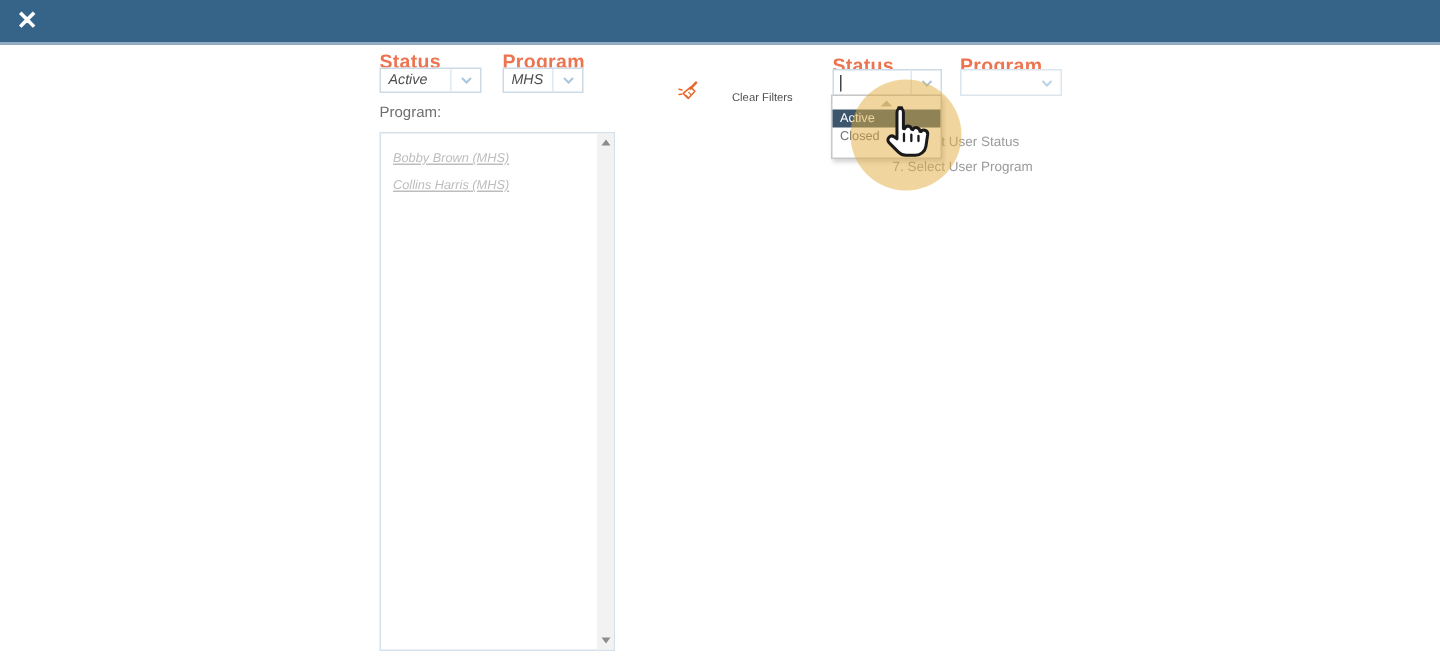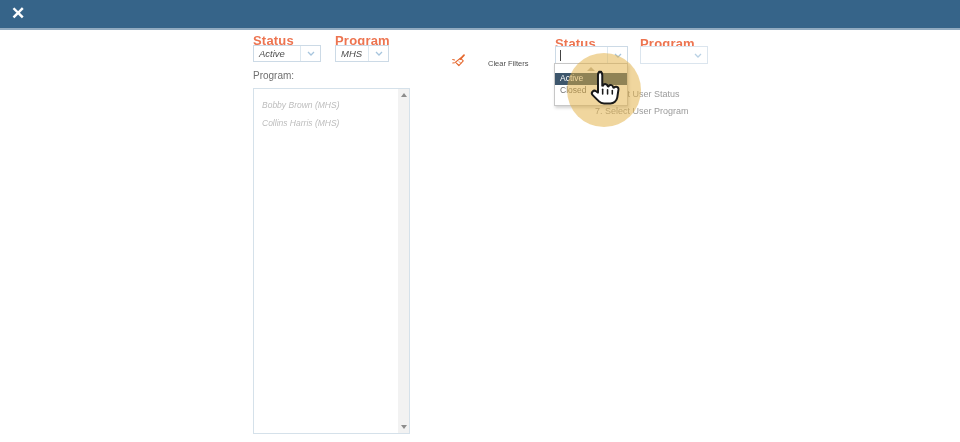--- a/index.html
+++ b/index.html
@@ -50,21 +50,21 @@
   
   .clients-label {
     position:absolute; left:253px; top:70px; font-size:10px; color:#6f6f6f;
   }
   .client-list {
     position:absolute; left:253px; top:88px; width:157px; height:346px;
     border:1px solid #d5e1ea; box-sizing:border-box; background:#fff;
   }
   .client-item {
     font-style:italic; color:#bdbdbd; font-size:8.5px;
-    height:20px; line-height:20px; padding-left:8px; box-sizing:border-box;
+    height:20px; line-height:20px; padding-left:8px; box-sizing:border-box;text-decoration:underline;
   }
   .vscrollbar {
     position:absolute; top:0; right:0; bottom:0; width:11px;
     background:#f2f2f2;
   }
   .sb-arrow { position:absolute; left:2.5px; width:0; height:0; }
   .sb-up {
     top:4px;
     border-left:3px solid transparent; border-right:3px solid transparent;
     border-bottom:4px solid #8c8c8c;

